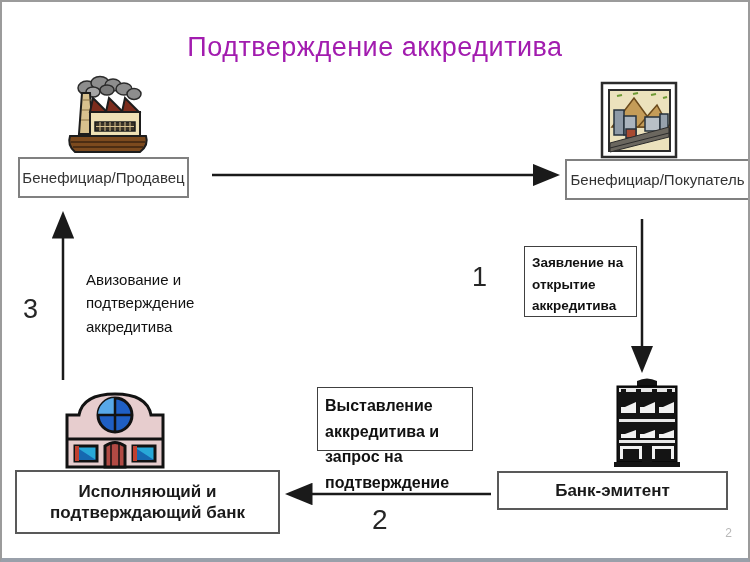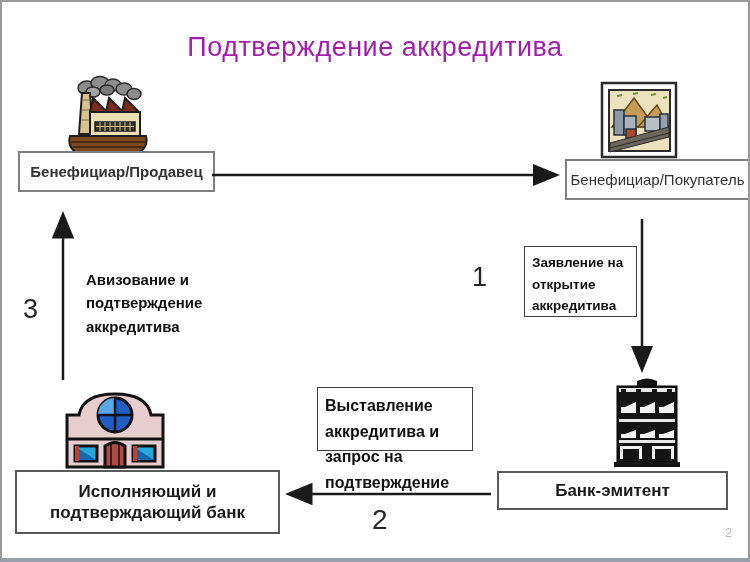--- a/index.html
+++ b/index.html
@@ -37,21 +37,21 @@
     font-weight:bold;
     color:#111111;
     padding:5px 7px;
     line-height:1.6;
   }
   .step-number{
     font-size:27px;
     color:#262626;
   }
   .free-label{
-    font-weight:bold;
+    font-weight:normal;
     color:#111111;
     font-size:15px;
     line-height:1.55;
   }
   .page-number{
     right:16px;top:524px;
     font-size:12px;
     color:#b8b8b8;
   }
   svg{display:block;}
@@ -192,21 +192,21 @@
       </g>
       <g fill="#141414">
         <rect x="15" y="75" width="16" height="10"></rect>
         <rect x="47" y="75" width="16" height="10"></rect>
       </g>
       <rect x="34" y="70" width="10" height="18" fill="#141414"></rect>
       <rect x="6" y="88" width="66" height="5" fill="#141414"></rect>
     </svg>
   </div>
 
-  <div class="abs node-box box-thin" style="left:16px;top:149px;width:197px;height:41px;font-weight:bold;">
+  <div class="abs node-box box-thin" style="left:16px;top:155px;width:171px;height:41px;">
     <span>Бенефициар/Продавец</span>
   </div>
 
   <div class="abs node-box box-thin" style="left:563px;top:157px;width:185px;height:41px;">
     <span>Бенефициар/Покупатель</span>
   </div>
 
   <div class="abs node-box box-bold" style="left:13px;top:468px;width:265px;height:64px;padding:16px 20px;">
     <span>Исполняющий и подтверждающий банк</span>
   </div>

